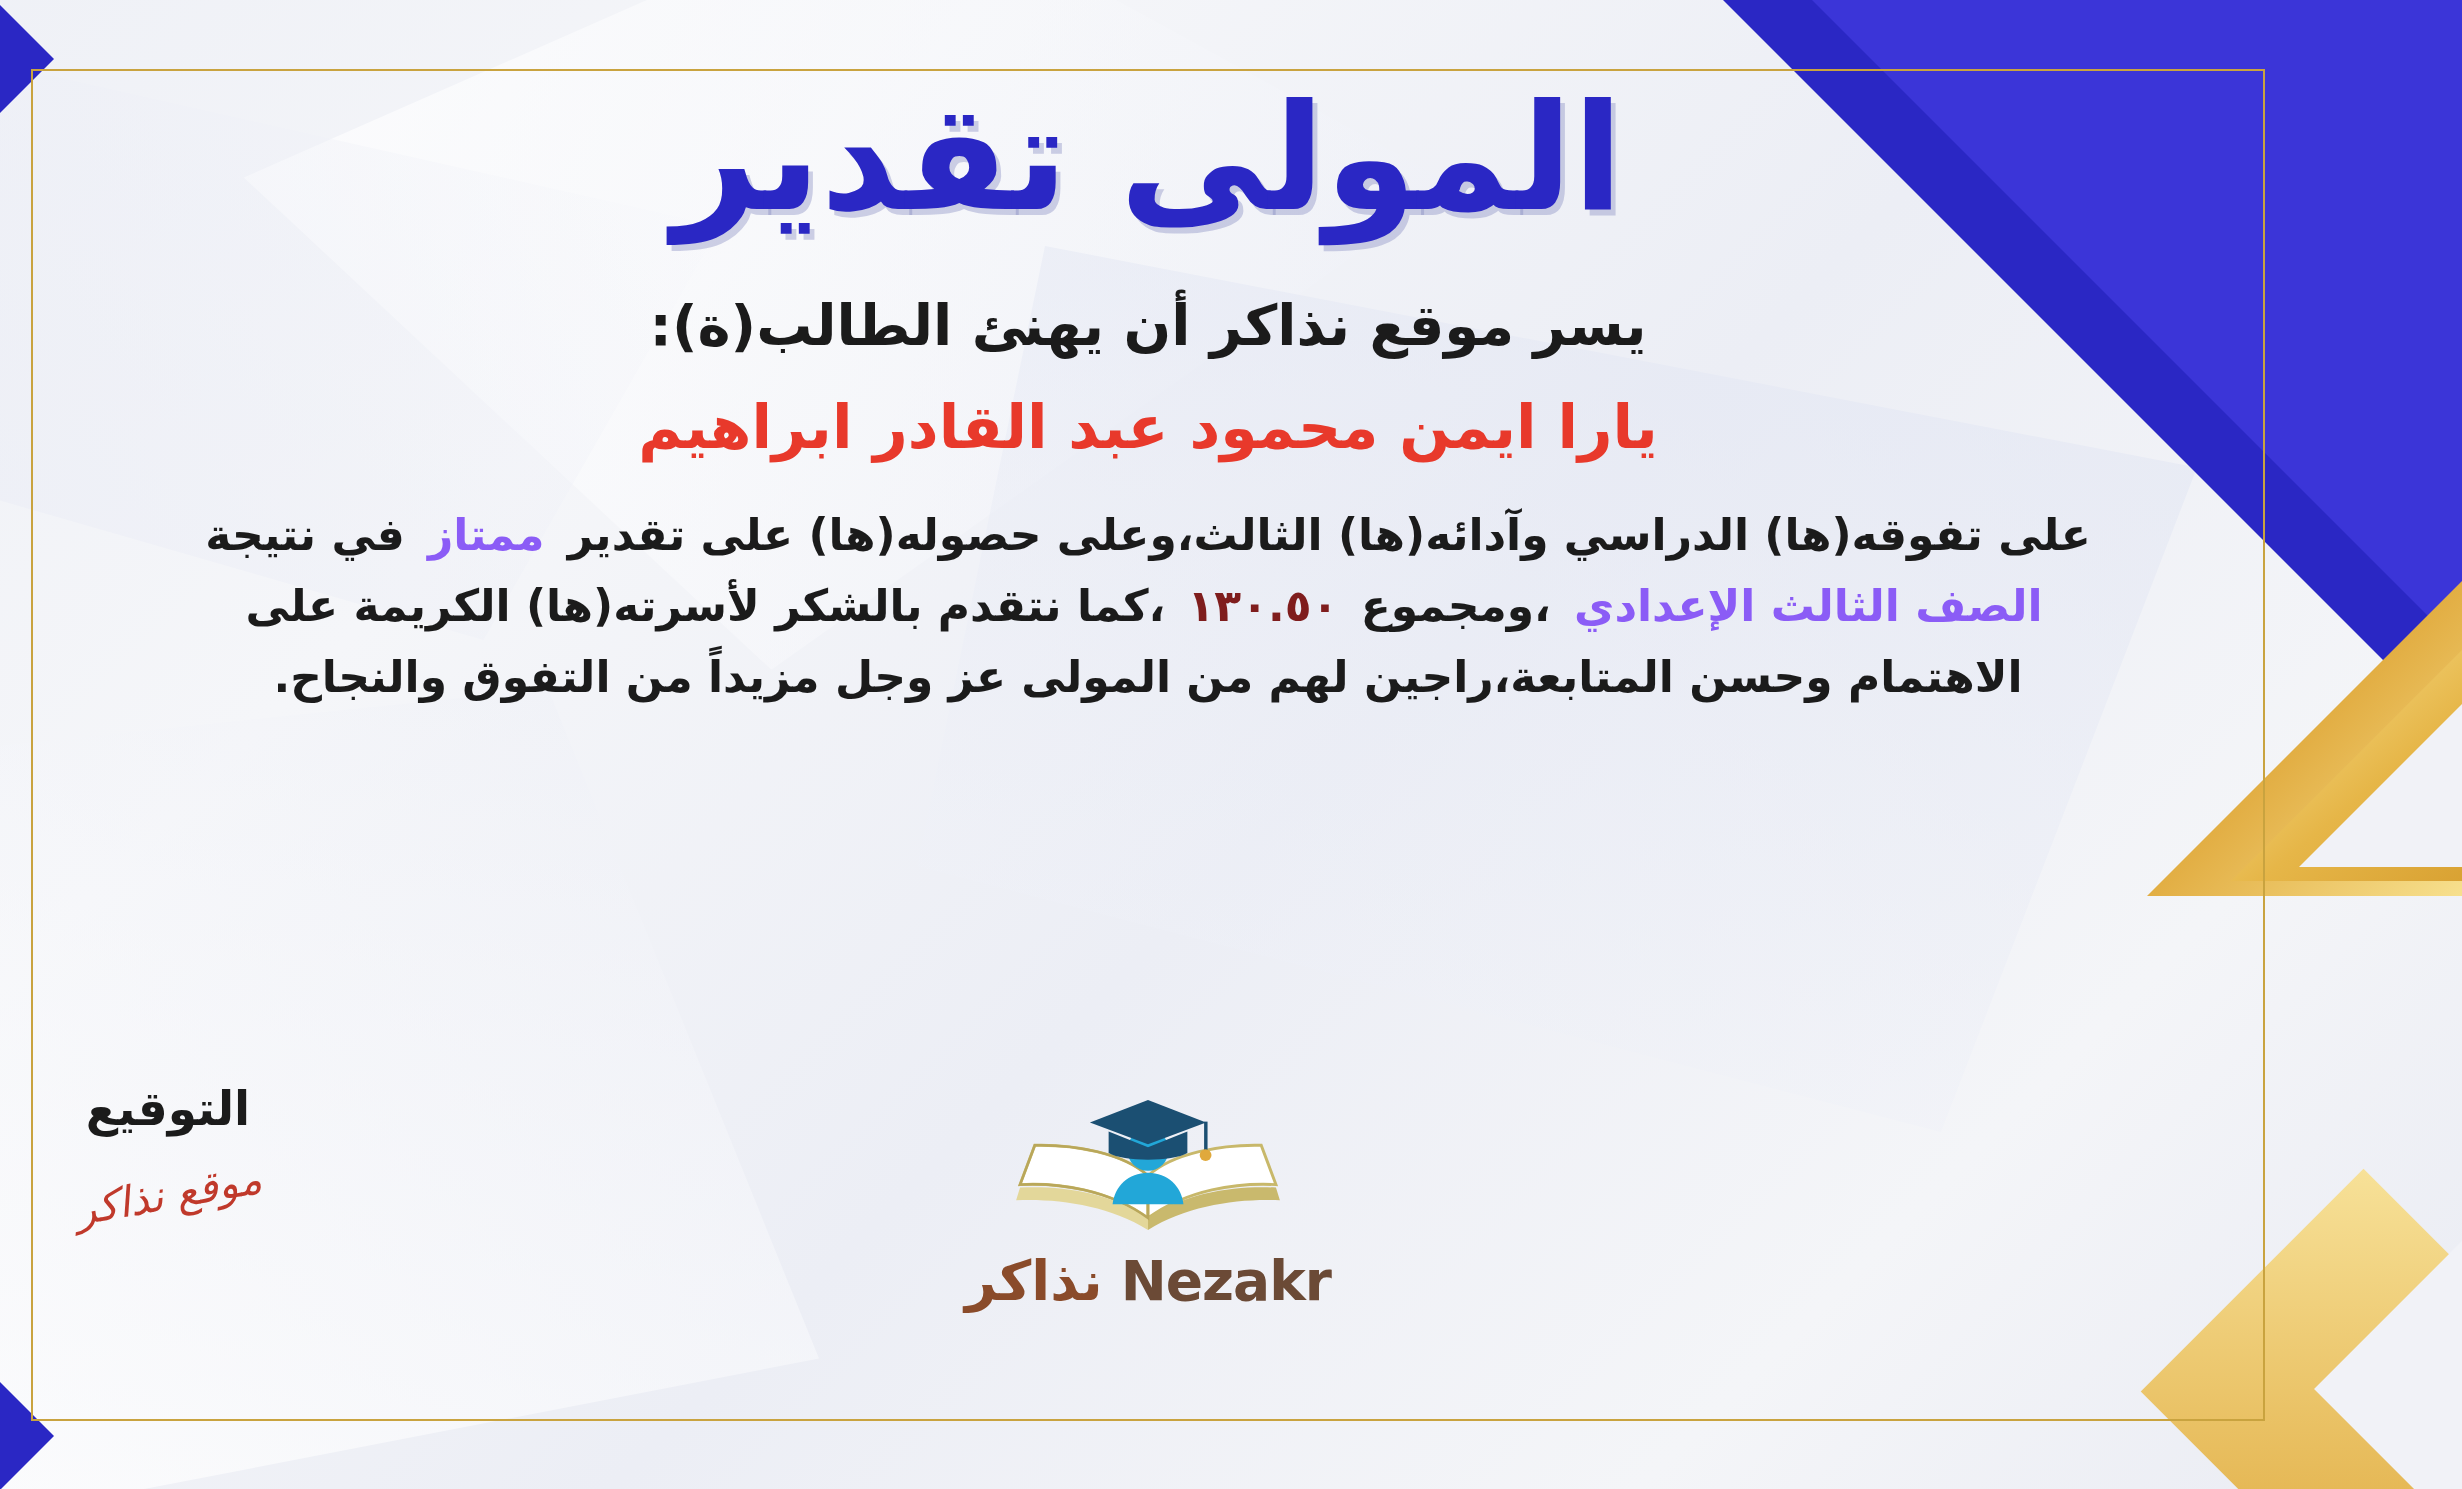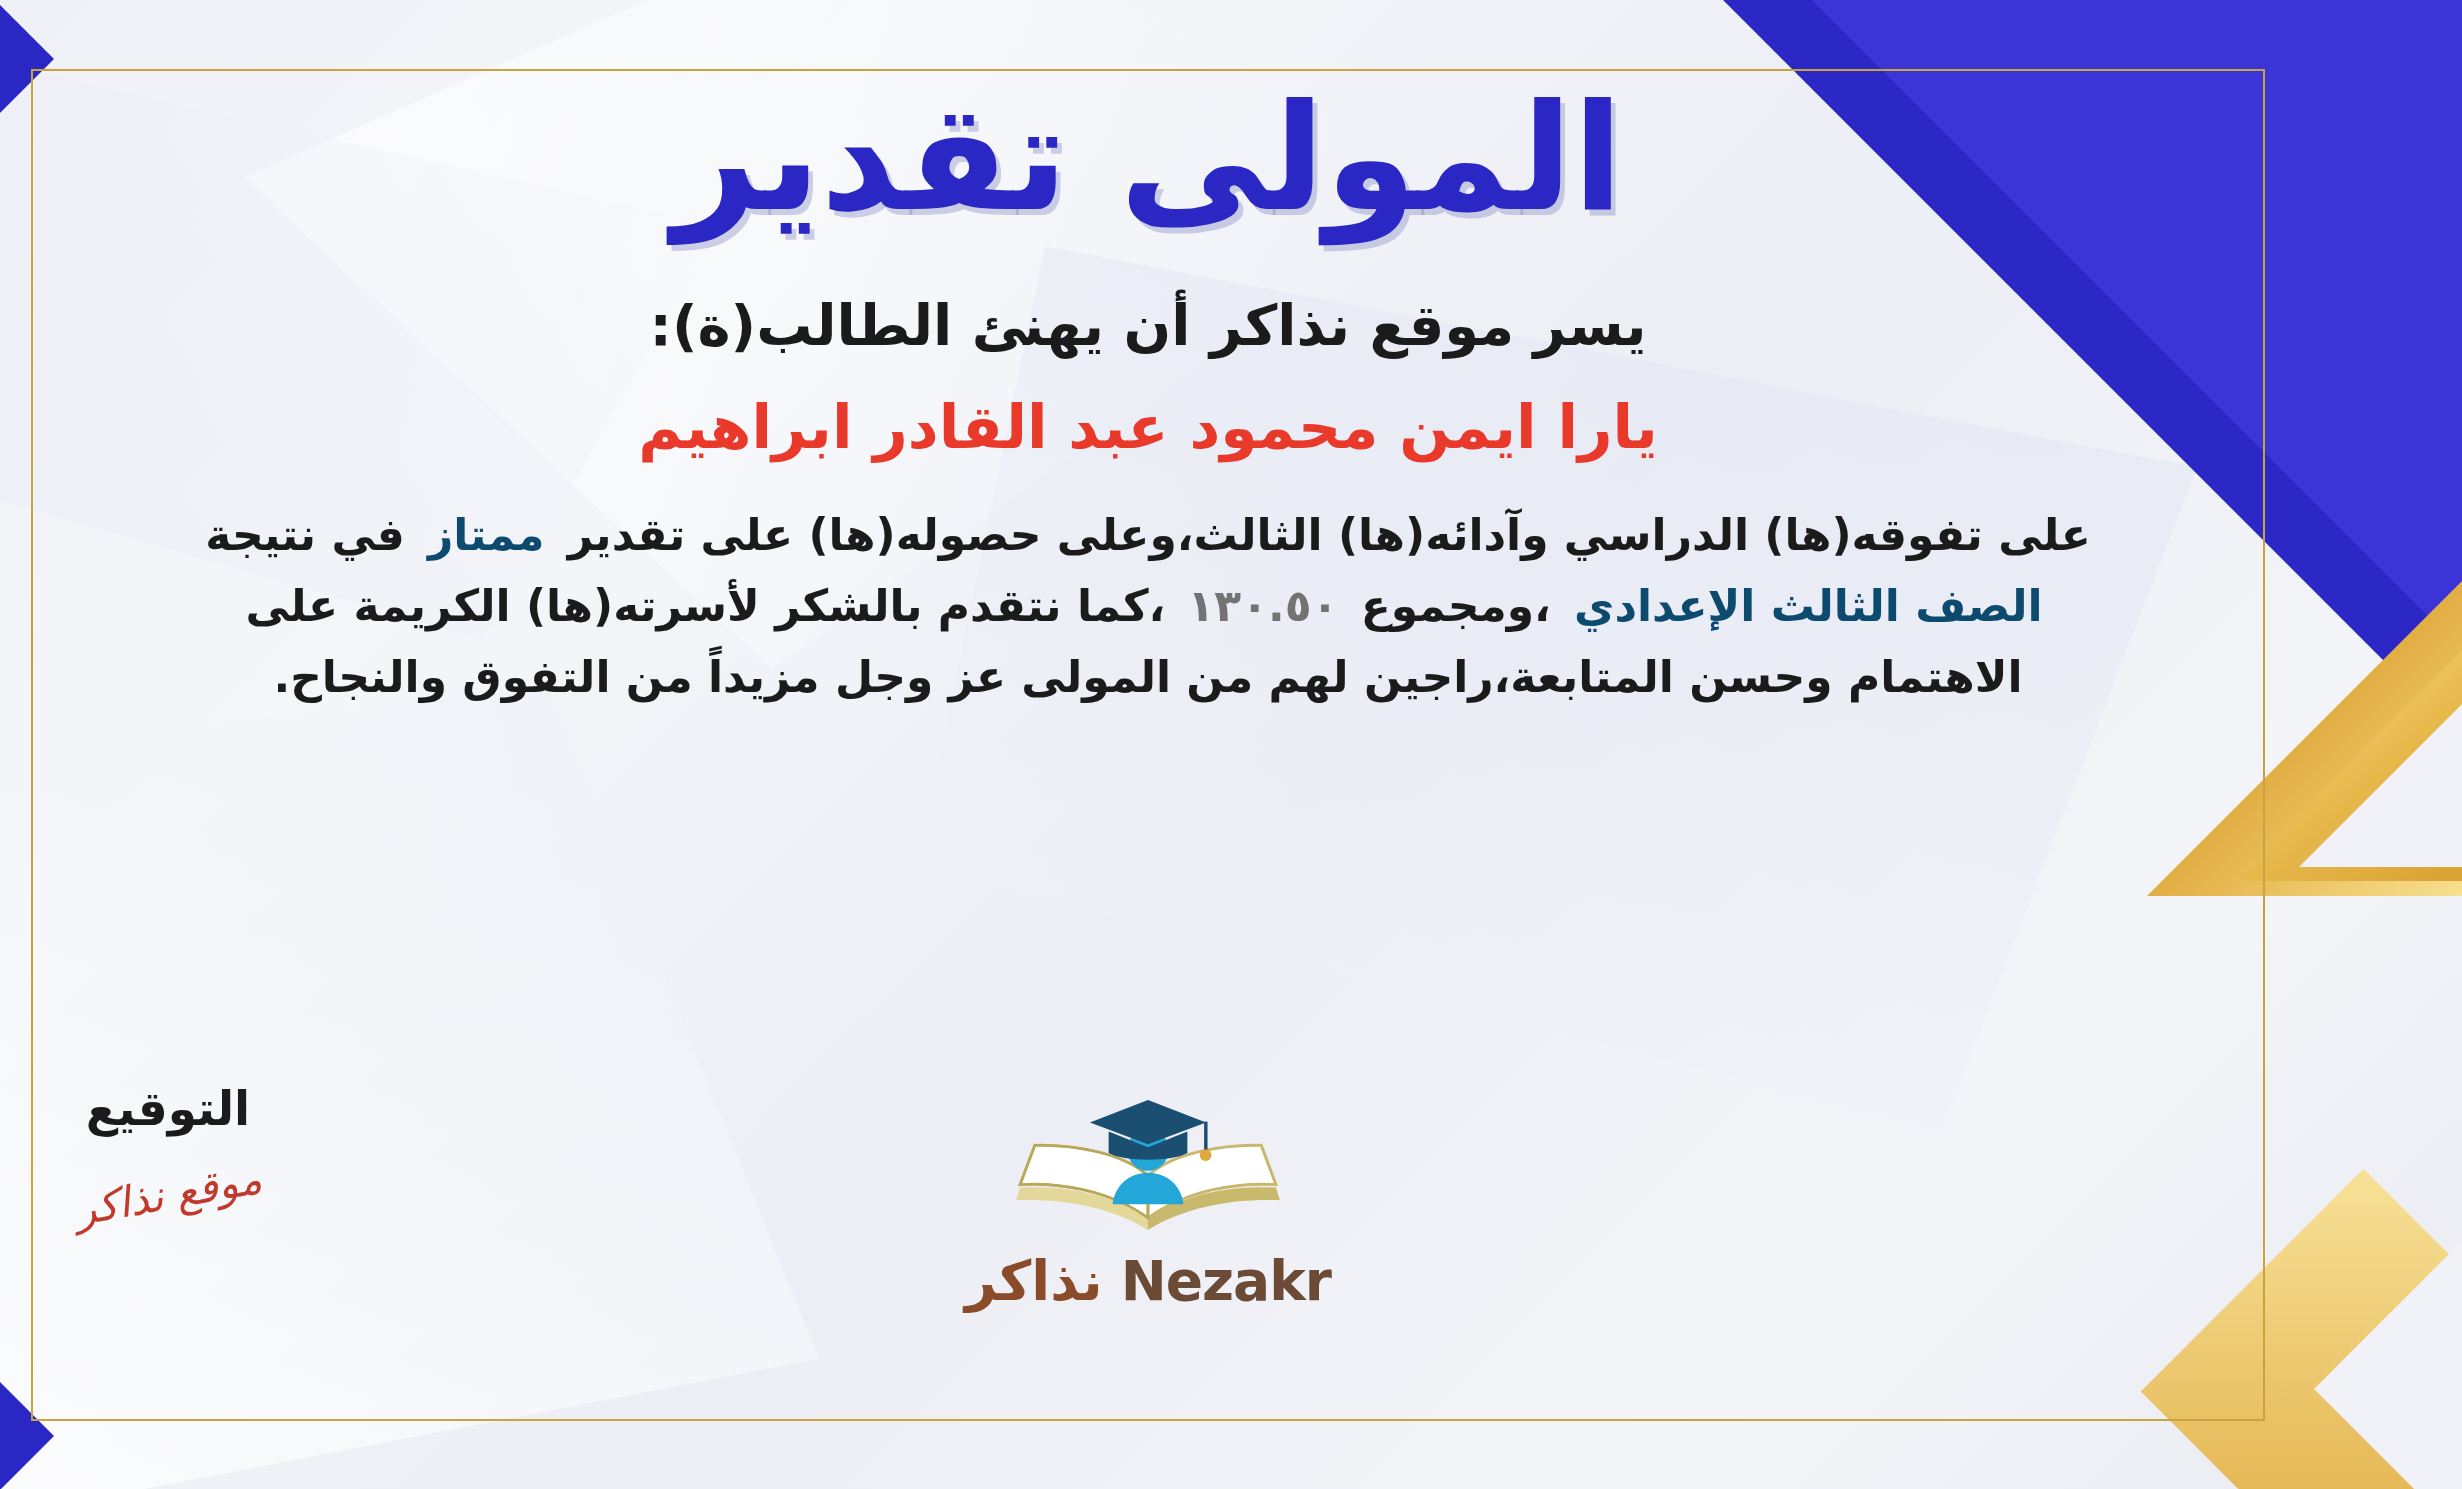--- a/index.html
+++ b/index.html
@@ -187,26 +187,26 @@
   .para {
     margin-top: 34px;
     font-size: 44px;
     color: #1b1b1b;
     line-height: 1.62;
     font-weight: 600;
     text-align: center;
     padding: 0 89px;
   }
   .para .hl {
-    color: #0c4a6e;
+    color: #8b5cf6;
     font-weight: 700;
     padding: 0 7.9px;
   }
   .para .score {
-    color: #737373;
+    color: #7f1d1d;
     font-weight: 700;
     padding: 0 6.9px;
   }
 
   
   .footer {
     position: absolute;
     bottom: 94px;
     left: 0; right: 0;
     height: 315px;

